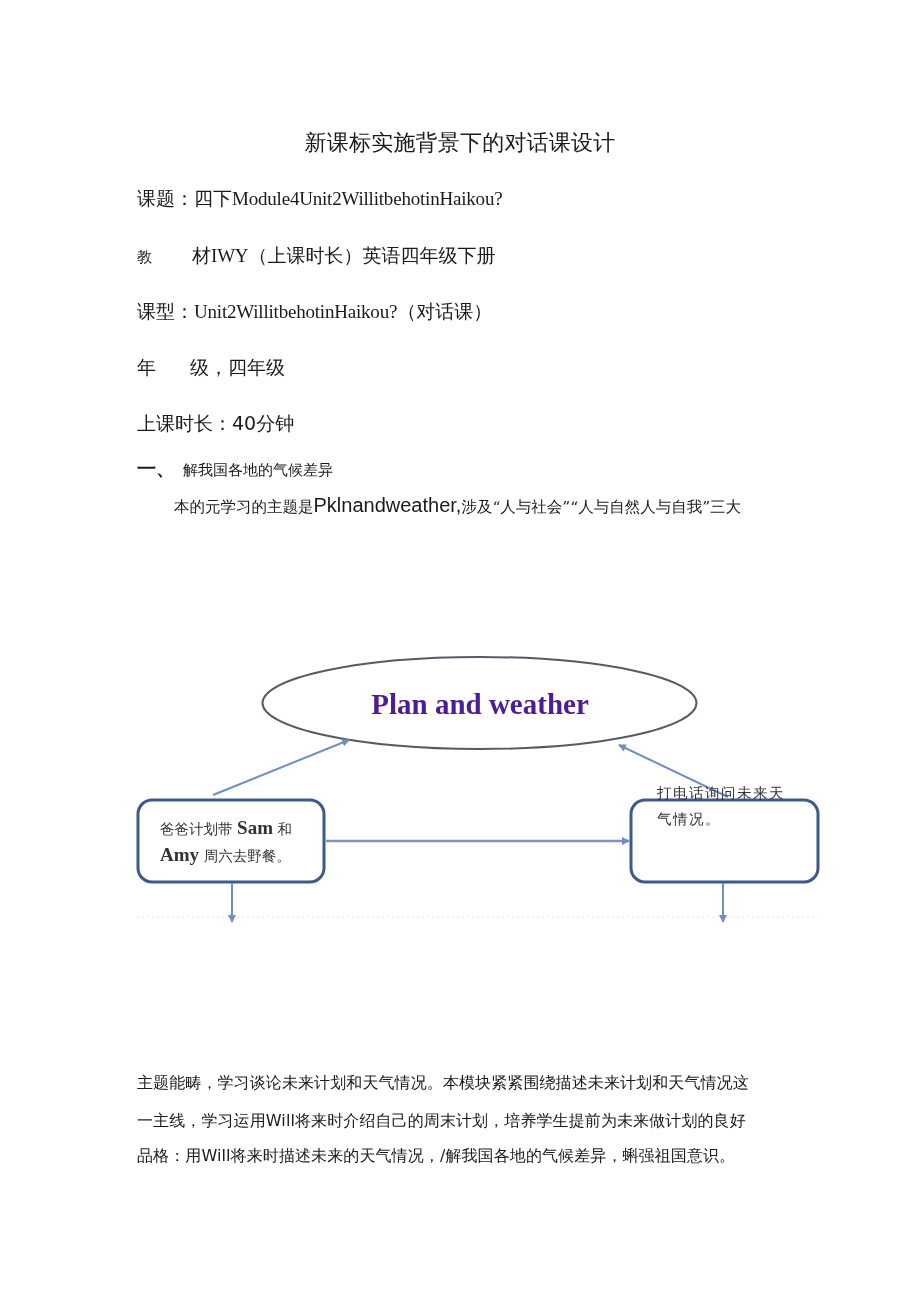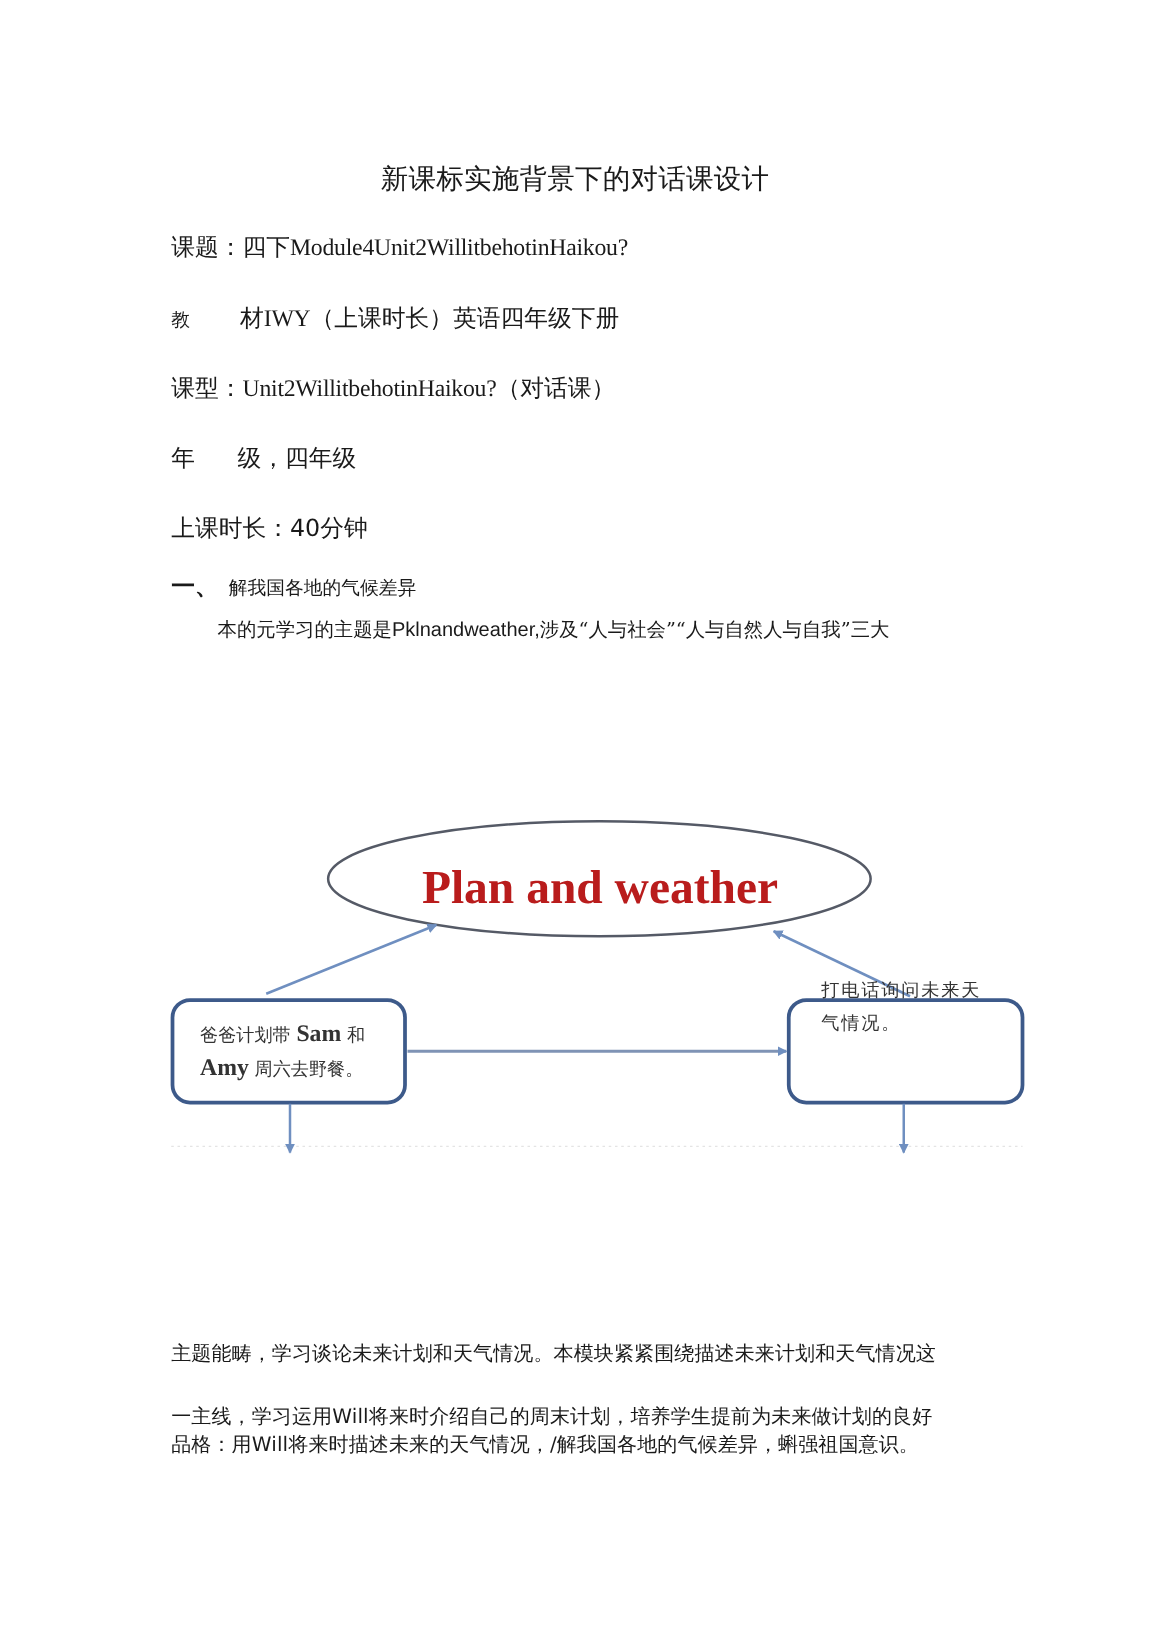--- a/index.html
+++ b/index.html
@@ -46,43 +46,43 @@
     }
     .section-head .txt {
       font-family: "DejaVu Serif", "Liberation Serif", serif;
       font-size: 15px;
     }
     .para-first {
       left: 174px; top: 494px;
       font-size: 15.5px;
       font-family: "DejaVu Serif", "Liberation Serif", serif;
     }
-    .para-first .en { font-family: "Liberation Sans", sans-serif; font-size: 16px; }
+    .para-first .en { font-family: "Liberation Sans", sans-serif; font-size: 20px; }
 
     .body-line {
       left: 137px;
       font-size: 16px;
       letter-spacing: 0.1px;
     }
 
     .diagram {
       position: absolute;
       left: 0; top: 0;
       width: 920px; height: 1301px;
       pointer-events: none;
     }
 
     .ellipse-label {
       position: absolute;
       left: 262px; width: 436px; top: 688px;
       text-align: center;
       font-family: "Liberation Serif", "DejaVu Serif", serif;
       font-weight: bold;
-      font-size: 38px;
-      color: #b91c1c;
+      font-size: 29px;
+      color: #4c1d95;
     }
     .box-text {
       position: absolute;
       font-family: "DejaVu Serif", "Liberation Serif", serif;
       font-size: 14.5px;
       line-height: 26px;
       color: #333;
       white-space: normal;
     }
     .box-text .en { font-family: "Liberation Serif", serif; font-weight: bold; font-size: 19px; }
@@ -147,14 +147,14 @@
   <div><span>爸爸计划带 </span><span class="en">Sam</span><span> 和</span></div>
   <div><span class="en">Amy</span><span> 周六去野餐。</span></div>
 </div>
 
 <div class="box-text" style="left:657px; top:780px; width:160px; letter-spacing:1.5px;">
   <div>打电话询问未来天</div>
   <div>气情况。</div>
 </div>
 
 <div class="abs body-line" style="top:1073px;">主题能畴，学习谈论未来计划和天气情况。本模块紧紧围绕描述未来计划和天气情况这</div>
-<div class="abs body-line" style="top:1111px;margin-top:12px;">一主线，学习运用Will将来时介绍自己的周末计划，培养学生提前为未来做计划的良好</div>
+<div class="abs body-line" style="top:1111px;">一主线，学习运用Will将来时介绍自己的周末计划，培养学生提前为未来做计划的良好</div>
 <div class="abs body-line" style="top:1146px;">品格：用Will将来时描述未来的天气情况，/解我国各地的气候差异，蝌强祖国意识。</div>
 
 </body></html>

